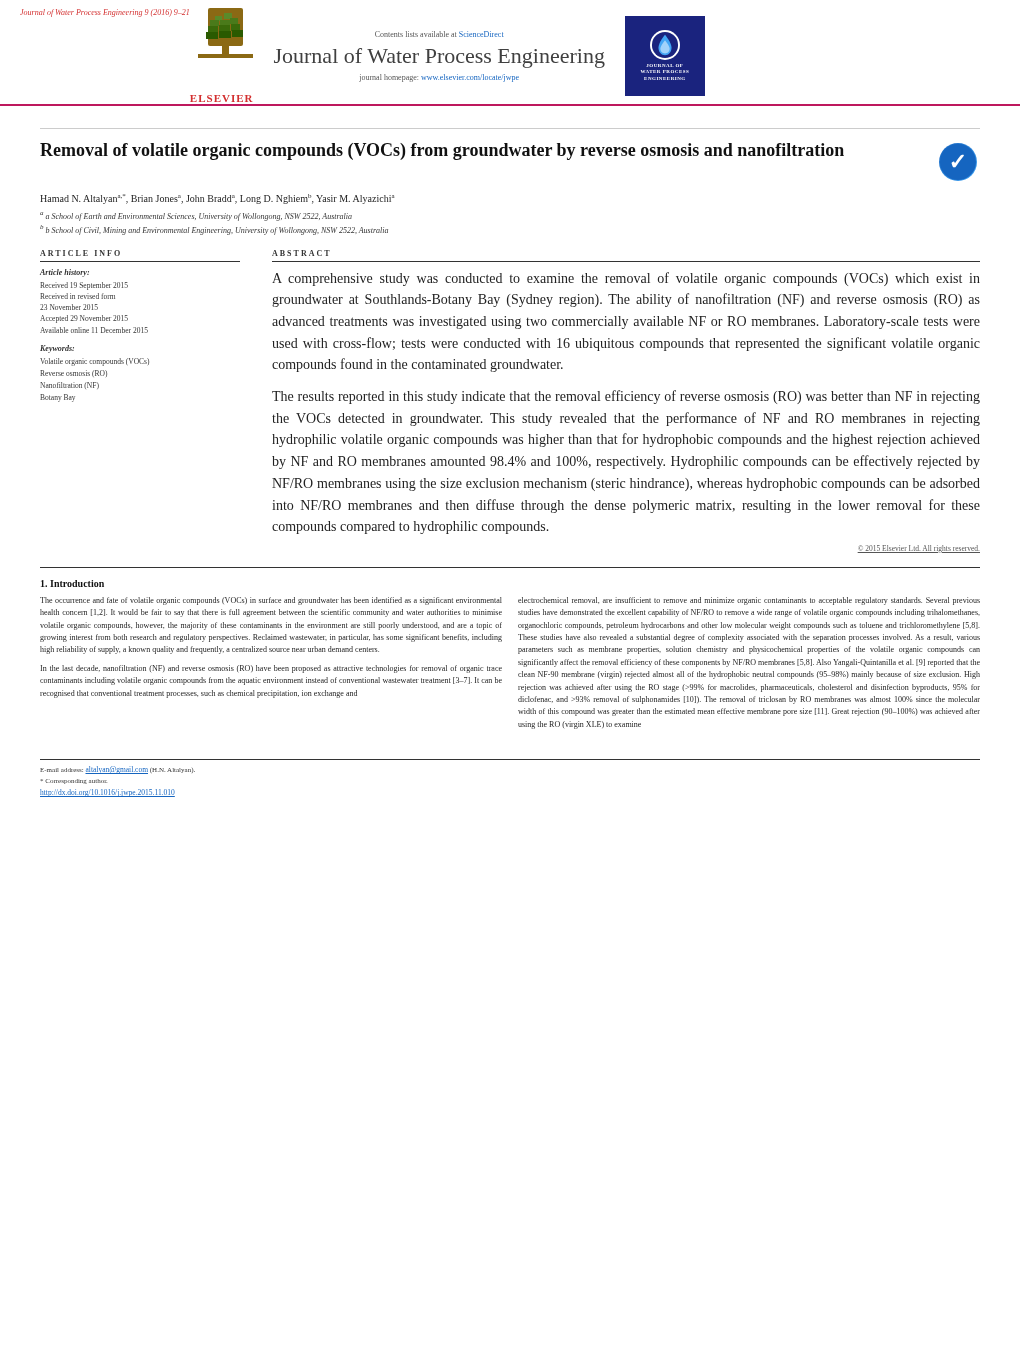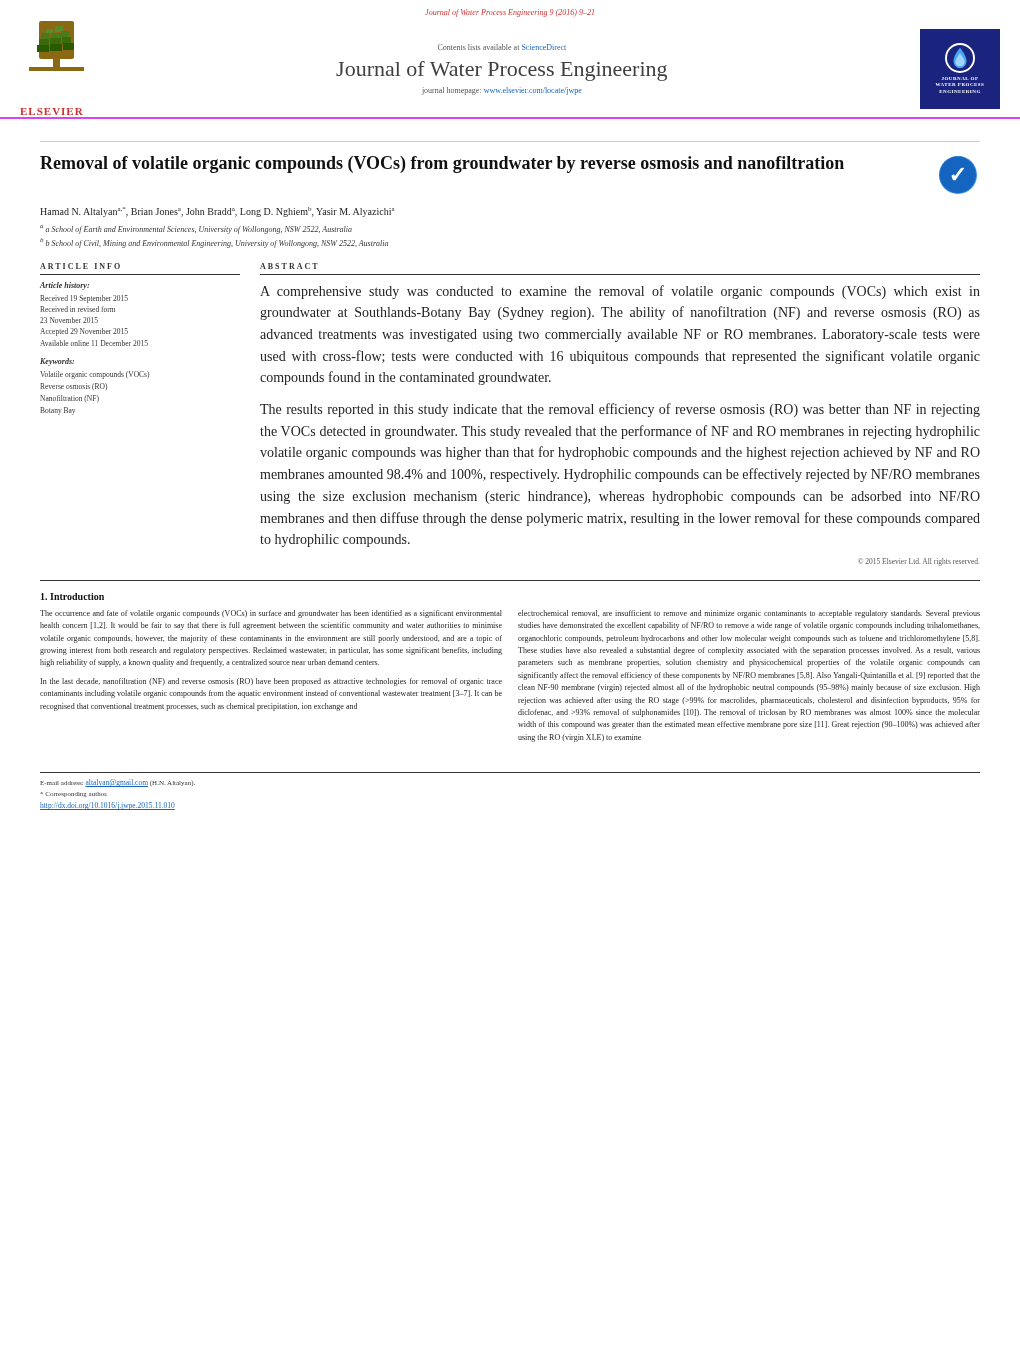--- a/index.html
+++ b/index.html
@@ -14,24 +14,24 @@
 
     .page {
       width: 1020px;
       min-height: 1351px;
       background: #fff;
       padding: 0;
     }
 
     
     .header {
-      border-bottom: 2px solid #d946ef;
+      border-bottom: 2px solid #be185d;
       padding: 8px 20px 0 20px;
       display: flex;
-      flex-direction: column;
+      flex-direction: row;
     }
 
     .journal-label {
       text-align: center;
       color: #d32f2f;
       font-size: 8px;
       font-style: italic;
       margin-bottom: 4px;
     }
 
@@ -185,21 +185,21 @@
     }
 
     .affiliation-letter {
       font-size: 7px;
       vertical-align: super;
     }
 
     
     .two-col {
       display: flex;
-      gap: 20px;
+      gap: 32px;
       margin-top: 14px;
     }
 
     .col-left {
       width: 200px;
       flex-shrink: 0;
     }
 
     .col-right {
       flex: 1;
@@ -252,20 +252,21 @@
       line-height: 1.55;
       color: #222;
       text-align: justify;
     }
 
     .copyright-line {
       font-size: 7.5px;
       color: #555;
       text-align: right;
       margin-top: 6px;
+      text-decoration: underline;
     }
 
     
     .section-divider {
       border-top: 1.5px solid #333;
       margin: 14px 0 10px 0;
     }
 
     .body-two-col {
       display: flex;

